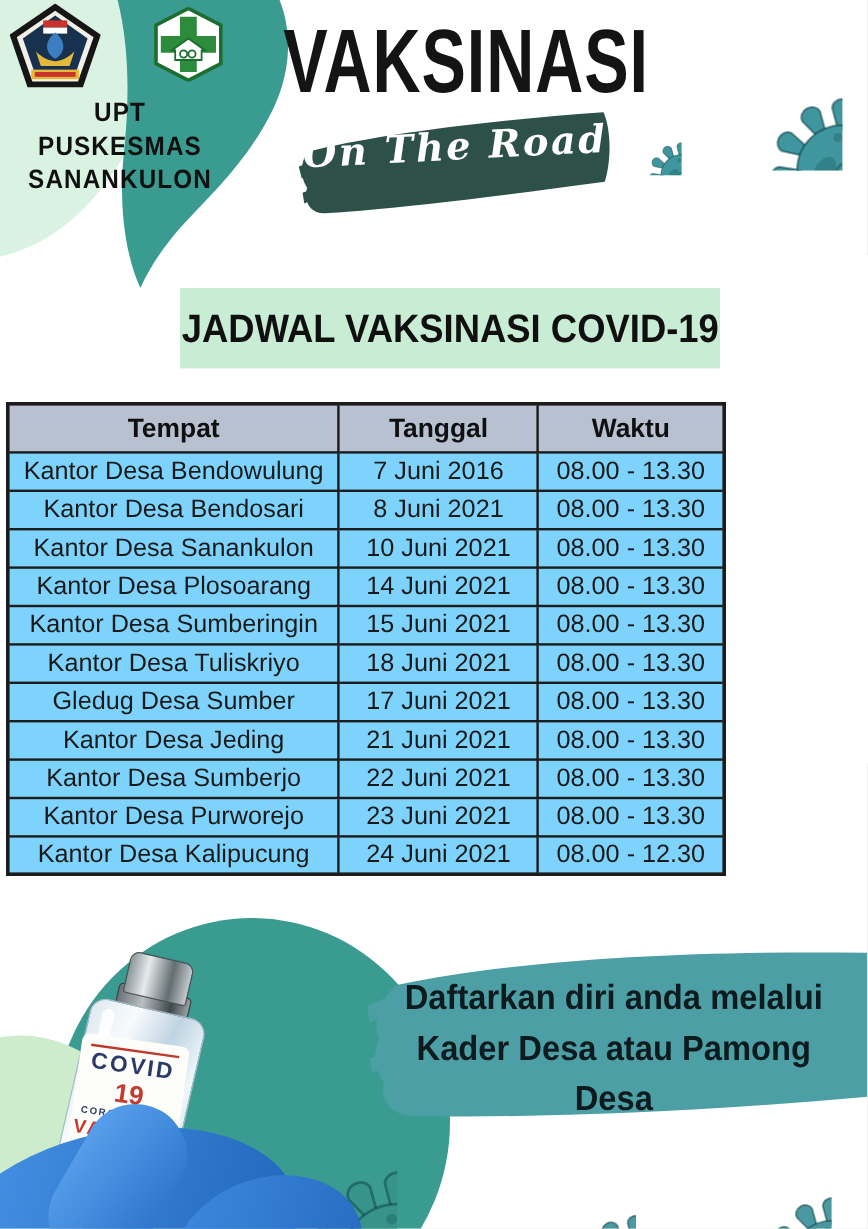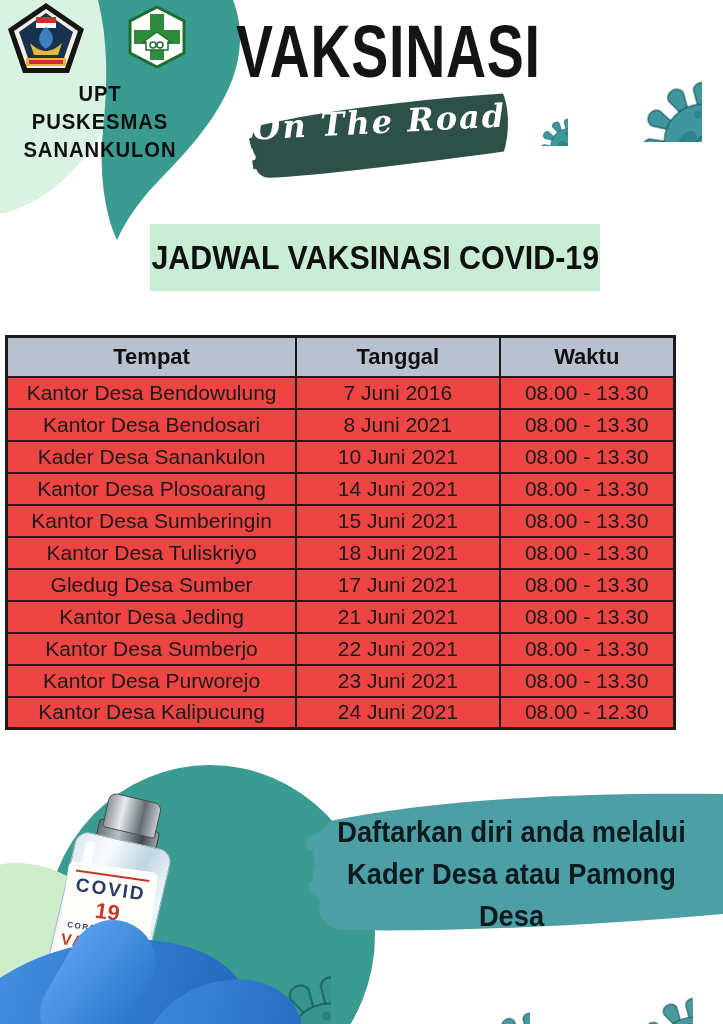--- a/index.html
+++ b/index.html
@@ -20,28 +20,28 @@
   .headline { position:absolute; left:236px; top:14px; font-size:75px; font-weight:bold;
     color:#141414; letter-spacing:1px; line-height:1;
     transform:scaleX(0.74); transform-origin:left top; white-space:nowrap; }
   .brush-dark-wrap { position:absolute; left:247px; top:93px; width:266px; height:86px;
     transform:rotate(-3deg); }
   .brush-dark-wrap .script { position:absolute; left:0; top:10px; width:100%; text-align:center;
     font-family:"DejaVu Serif", serif; font-style:italic; font-weight:bold;
     font-size:32px; color:#ffffff; letter-spacing:2px; }
 
   
-  .banner { position:absolute; left:150px; top:224px; width:450px; height:67px;
+  .banner { position:absolute; left:150px; top:240px; width:450px; height:67px;
     background:#c9ecd4; display:flex; align-items:center; justify-content:center; }
   .banner span { font-size:33px; font-weight:bold; color:#101010; letter-spacing:0px;
     transform:scaleX(0.92); white-space:nowrap; }
 
   
-  table.sched { position:absolute; left:5px; top:335px; width:671px;
-    border-collapse:collapse; border:3px solid #1c1c1c; background:#ef4444;padding-left:12px; }
+  table.sched { position:absolute; left:5px; top:335px; width:600px;
+    border-collapse:collapse; border:3px solid #1c1c1c; background:#7dd3fc;padding-left:12px; }
   table.sched th { background:#b7c1d0; border:2px solid #1c1c1c; height:40px;
     font-size:22px; font-weight:bold; color:#101010; }
   table.sched td { border:2px solid #1c1c1c; height:32px; font-size:21px; color:#1a1a1a;
     padding:0 6px; white-space:nowrap;text-align:center; }
   table.sched td.c-center { text-align:center; }
   table.sched col.c1 { width:298px; } table.sched col.c2 { width:226px; } table.sched col.c3 { width:187px; }
 
   
   .circle { position:absolute; border-radius:50%; }
   .circ-teal { left:45px; top:765px; width:330px; height:340px; background:#3a9b90; }
@@ -193,21 +193,21 @@
           <td>Kantor Desa Bendowulung</td>
           <td class="c-center">7 Juni 2016</td>
           <td class="c-center">08.00 - 13.30</td>
         </tr>
         <tr>
           <td>Kantor Desa Bendosari</td>
           <td class="c-center">8 Juni 2021</td>
           <td class="c-center">08.00 - 13.30</td>
         </tr>
         <tr>
-          <td>Kader Desa Sanankulon</td>
+          <td>Kantor Desa Sanankulon</td>
           <td class="c-center">10 Juni 2021</td>
           <td class="c-center">08.00 - 13.30</td>
         </tr>
         <tr>
           <td>Kantor Desa Plosoarang</td>
           <td class="c-center">14 Juni 2021</td>
           <td class="c-center">08.00 - 13.30</td>
         </tr>
         <tr>
           <td>Kantor Desa Sumberingin</td>

